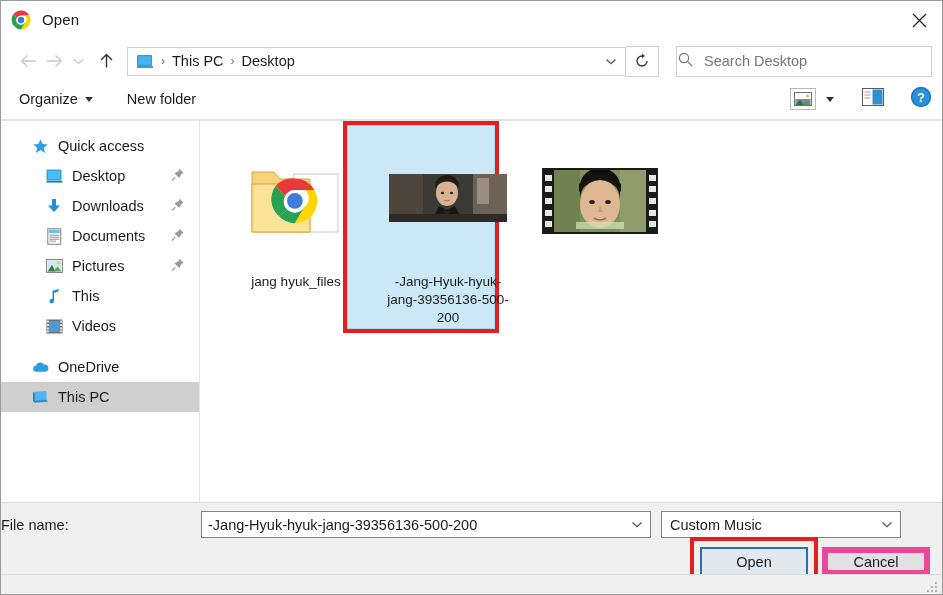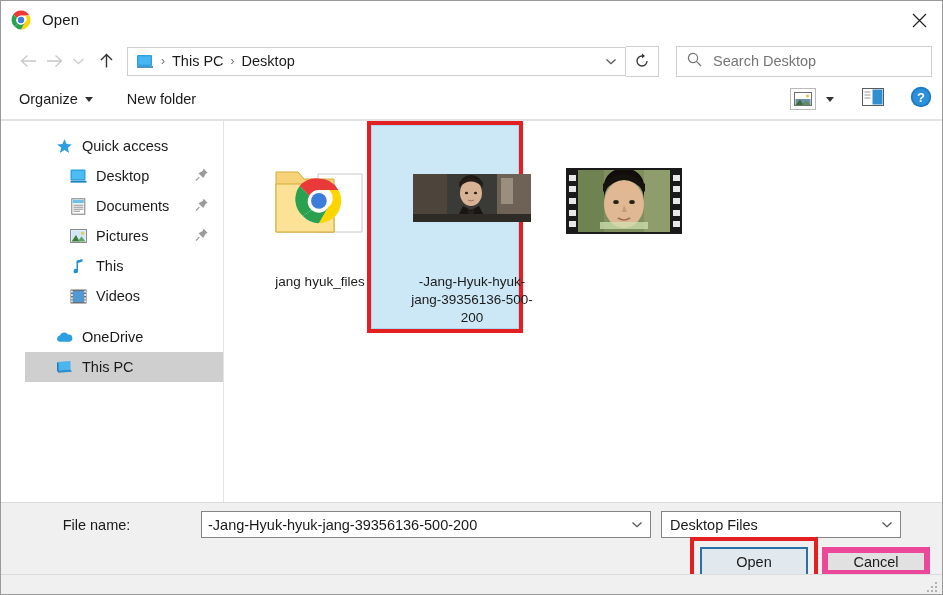--- a/index.html
+++ b/index.html
@@ -77,21 +77,21 @@
   .refresh-btn {
     width: 33px; height: 31px; flex: 0 0 auto;
     border: 1px solid #cfcfcf; border-left: none;
     display: flex; align-items: center; justify-content: center;
     background: #ffffff;
   }
   .searchbox {
     width: 256px; height: 31px; flex: 0 0 auto;
     margin-left: 17px;
     border: 1px solid #cfcfcf; background: #ffffff;
-    display: flex; align-items: center; padding-left: 10px;
+    display: flex; align-items: center; padding-left: 1px;
   }
   .search-ph { font-size: 14.5px; color: #767676; margin-left: 11px; }
 
   
   .toolbar {
     height: 37px; min-height: 37px;
     display: flex; align-items: center;
     padding: 0 10px 4px 18px;
     background: #ffffff;
     border-bottom: 1px solid #e3e3e3;
@@ -118,21 +118,20 @@
   .body {
     flex: 1 1 auto; display: flex; min-height: 0;
     border-top: 1px solid #e3e3e3;
   }
   .sidebar {
     width: 199px; flex: 0 0 199px;
     background: #ffffff;
     border-right: 1px solid #e4e4e4;
     padding-top: 10px;
     overflow: hidden;
-    margin-left: 24px;
   }
   .side-item {
     height: 30px; display: flex; align-items: center;
     padding-left: 30px; position: relative;
     font-size: 14.5px; color: #1b1b1b;
     cursor: default;
   }
   .side-item.indent { padding-left: 44px; }
   .side-item.selected { background: #cfcfcf; }
   .side-ico {
@@ -207,21 +206,21 @@
     height: 92px; min-height: 92px;
     background: #f0f0f0;
     border-top: 1px solid #dcdcdc;
     position: relative;
   }
   .fname-row {
     position: absolute; left: 0; top: 8px;
     width: 100%; display: flex; align-items: center;
   }
   .fname-label {
-    width: 200px; text-align: center; padding-right: 9px;
+    width: 200px; text-align: left; padding-right: 9px;
     font-size: 14.5px; color: #1b1b1b;
   }
   .fname-input {
     width: 450px; height: 27px;
     border: 1px solid #848484; background: #ffffff;
     display: flex; align-items: center; padding-left: 6px;
     font-size: 14.5px; color: #1b1b1b;
   }
   .fname-caret {
     margin-left: auto; width: 26px; height: 25px;
@@ -413,20 +412,34 @@
         </span>
         <span>Desktop</span>
         <span class="pin">
           <svg width="14" height="14" viewBox="0 0 14 14">
             <path d="M8.6 1.3 L12.7 5.4 L10.6 6.3 L8.2 10.5 L3.5 5.8 L7.7 3.4 Z" fill="#9a9a9a"></path>
             <path d="M4.3 9.7 L1 13" stroke="#9a9a9a" stroke-width="1.2"></path>
           </svg>
         </span>
       </div>
 
+      <div class="side-item indent">
+        <span class="side-ico">
+          <svg width="16" height="16" viewBox="0 0 16 16">
+            <path d="M6 1 H10 V7.6 H14 L8 14 L2 7.6 H6 Z" fill="#1f8fd6"></path>
+          </svg>
+        </span>
+        <span>Downloads</span>
+        <span class="pin">
+          <svg width="14" height="14" viewBox="0 0 14 14">
+            <path d="M8.6 1.3 L12.7 5.4 L10.6 6.3 L8.2 10.5 L3.5 5.8 L7.7 3.4 Z" fill="#9a9a9a"></path>
+            <path d="M4.3 9.7 L1 13" stroke="#9a9a9a" stroke-width="1.2"></path>
+          </svg>
+        </span>
+      </div>
 
       <div class="side-item indent">
         <span class="side-ico">
           <svg width="15" height="17" viewBox="0 0 15 17">
             <rect x="0.8" y="0.8" width="13" height="15.4" fill="#ffffff" stroke="#7d7d7d"></rect>
             <rect x="1.8" y="1.8" width="11" height="3.4" fill="#6fc0e8"></rect>
             <path d="M2.4 7.2 H12.4 M2.4 9.2 H12.4 M2.4 11.2 H12.4 M2.4 13.2 H9" stroke="#8d8d8d" stroke-width="1"></path>
           </svg>
         </span>
         <span>Documents</span>
@@ -608,21 +621,21 @@
       <span class="fname-label">File name:</span>
       <span class="fname-input">
         <span>-Jang-Hyuk-hyuk-jang-39356136-500-200</span>
         <span class="fname-caret">
           <svg width="12" height="9" viewBox="0 0 12 9">
             <path d="M1.5 2.5 L6 6.7 L10.5 2.5" stroke="#555" stroke-width="1.3" fill="none"></path>
           </svg>
         </span>
       </span>
       <span class="ftype-select">
-        <span>Desktop Files</span>
+        <span>Custom Music</span>
         <span class="ftype-caret">
           <svg width="12" height="9" viewBox="0 0 12 9">
             <path d="M1.5 2.5 L6 6.7 L10.5 2.5" stroke="#555" stroke-width="1.3" fill="none"></path>
           </svg>
         </span>
       </span>
     </div>
 
     <div class="btn-row">
       <span style="position:relative;">

